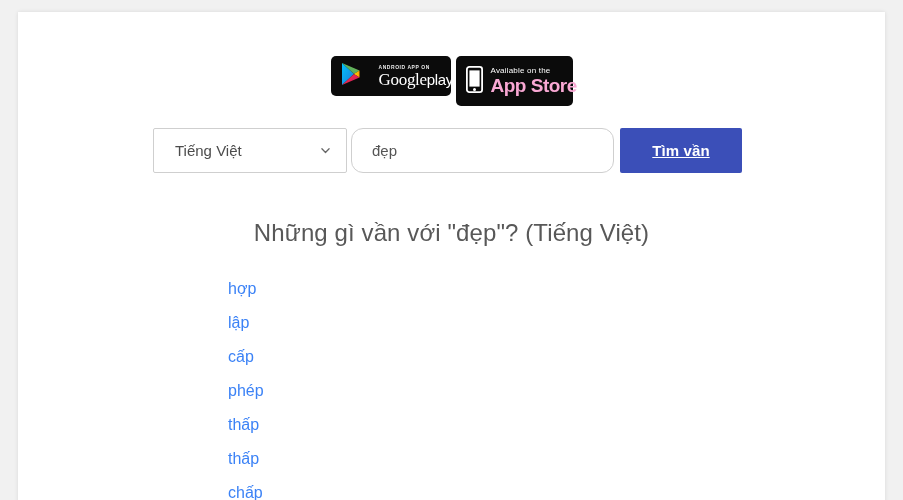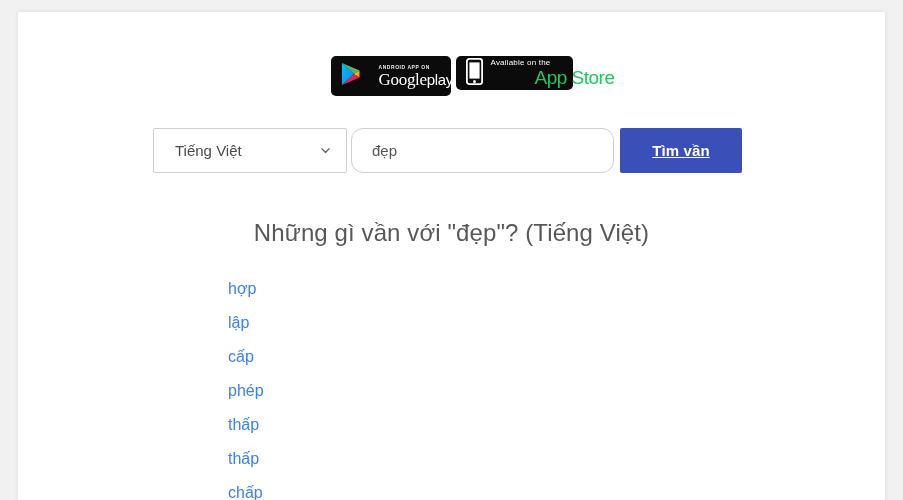--- a/index.html
+++ b/index.html
@@ -45,21 +45,21 @@
     box-sizing: border-box;
   }
   .badge-gplay {
     width: 120px;
     height: 40px;
     padding: 0 8px 0 9px;
     gap: 17px;
   }
   .badge-appstore {
     width: 117px;
-    height: 34px;
+    height: 50px;
     padding: 0 9px 0 10px;
     gap: 8px;
   }
   .gplay-text {
     display: flex;
     flex-direction: column;
     justify-content: center;
     line-height: 1;
   }
   .gplay-top {
@@ -90,26 +90,25 @@
     line-height: 1;
   }
   .appstore-top {
     color: #ffffff;
     font-size: 8px;
     letter-spacing: 0.2px;
     margin-bottom: 1px;
     white-space: nowrap;
   }
   .appstore-bottom {
-    color: #22c55e;
+    color: #f9a8d4;
     font-size: 19px;
-    font-weight: normal;
+    font-weight: bold;
     letter-spacing: -0.5px;
     white-space: nowrap;
-    margin-left: 44px;
   }
 
   
   .search-row {
     position: absolute;
     left: 135px;
     top: 116px;
     display: flex;
     align-items: stretch;
   }

